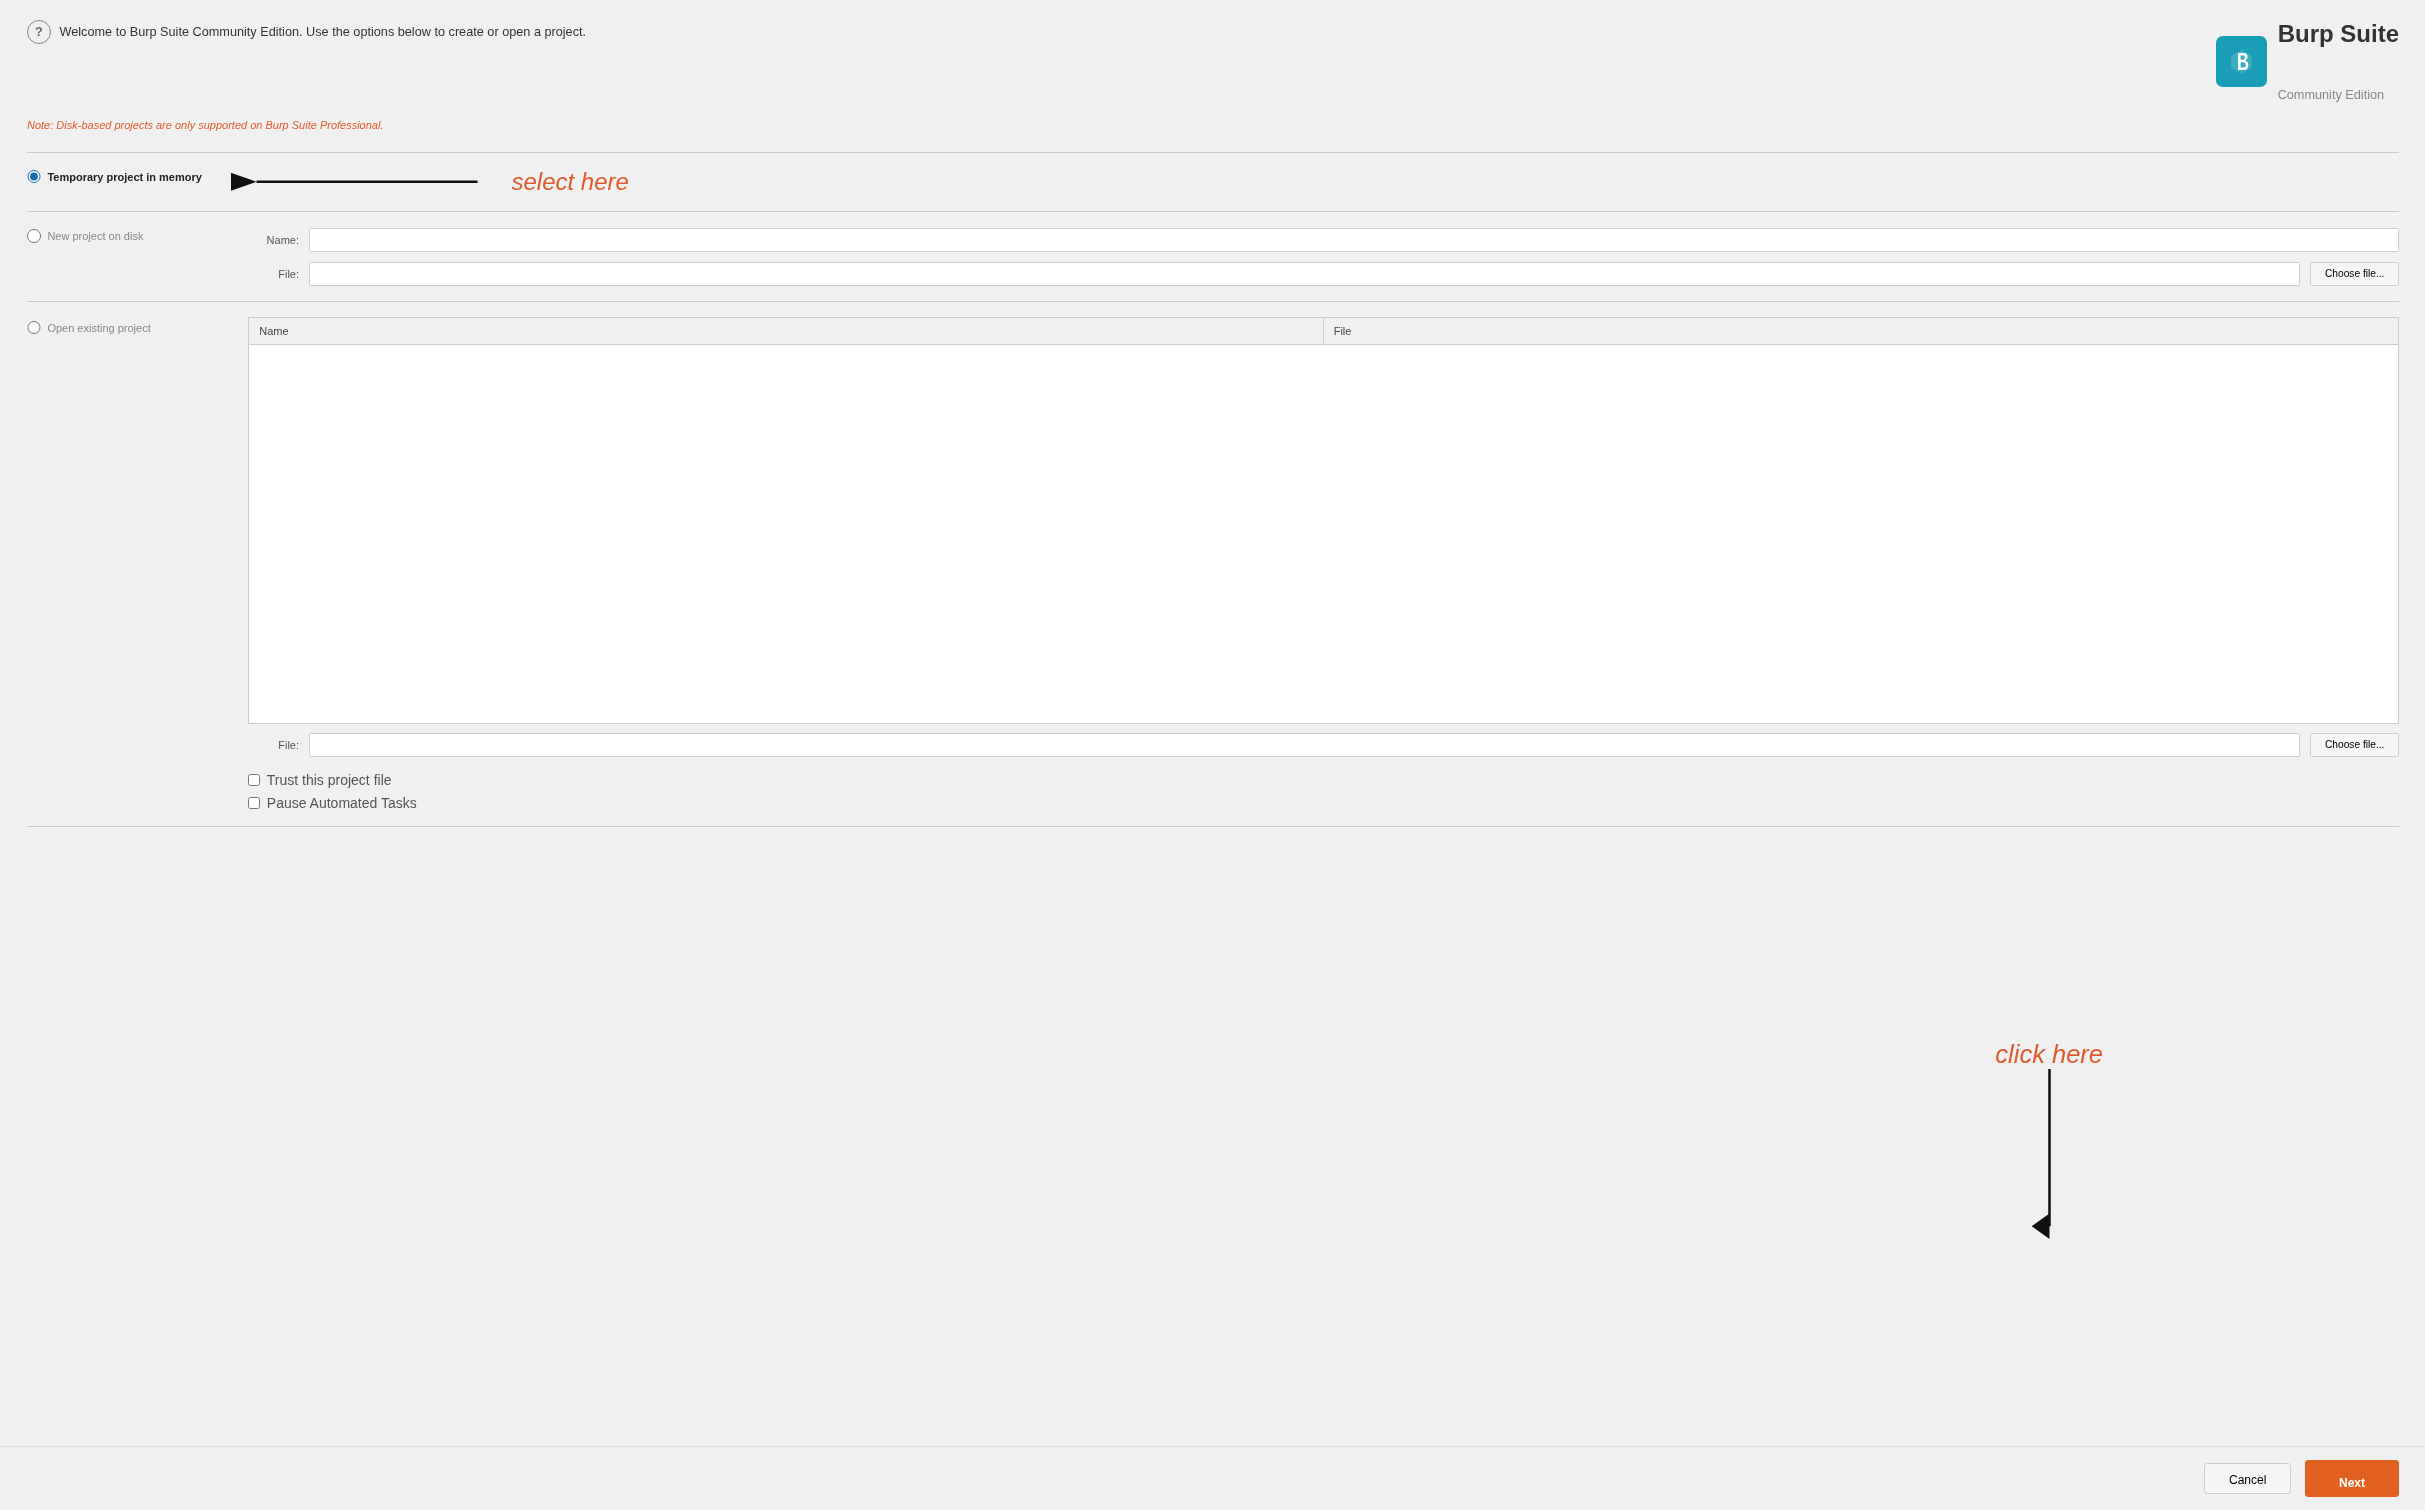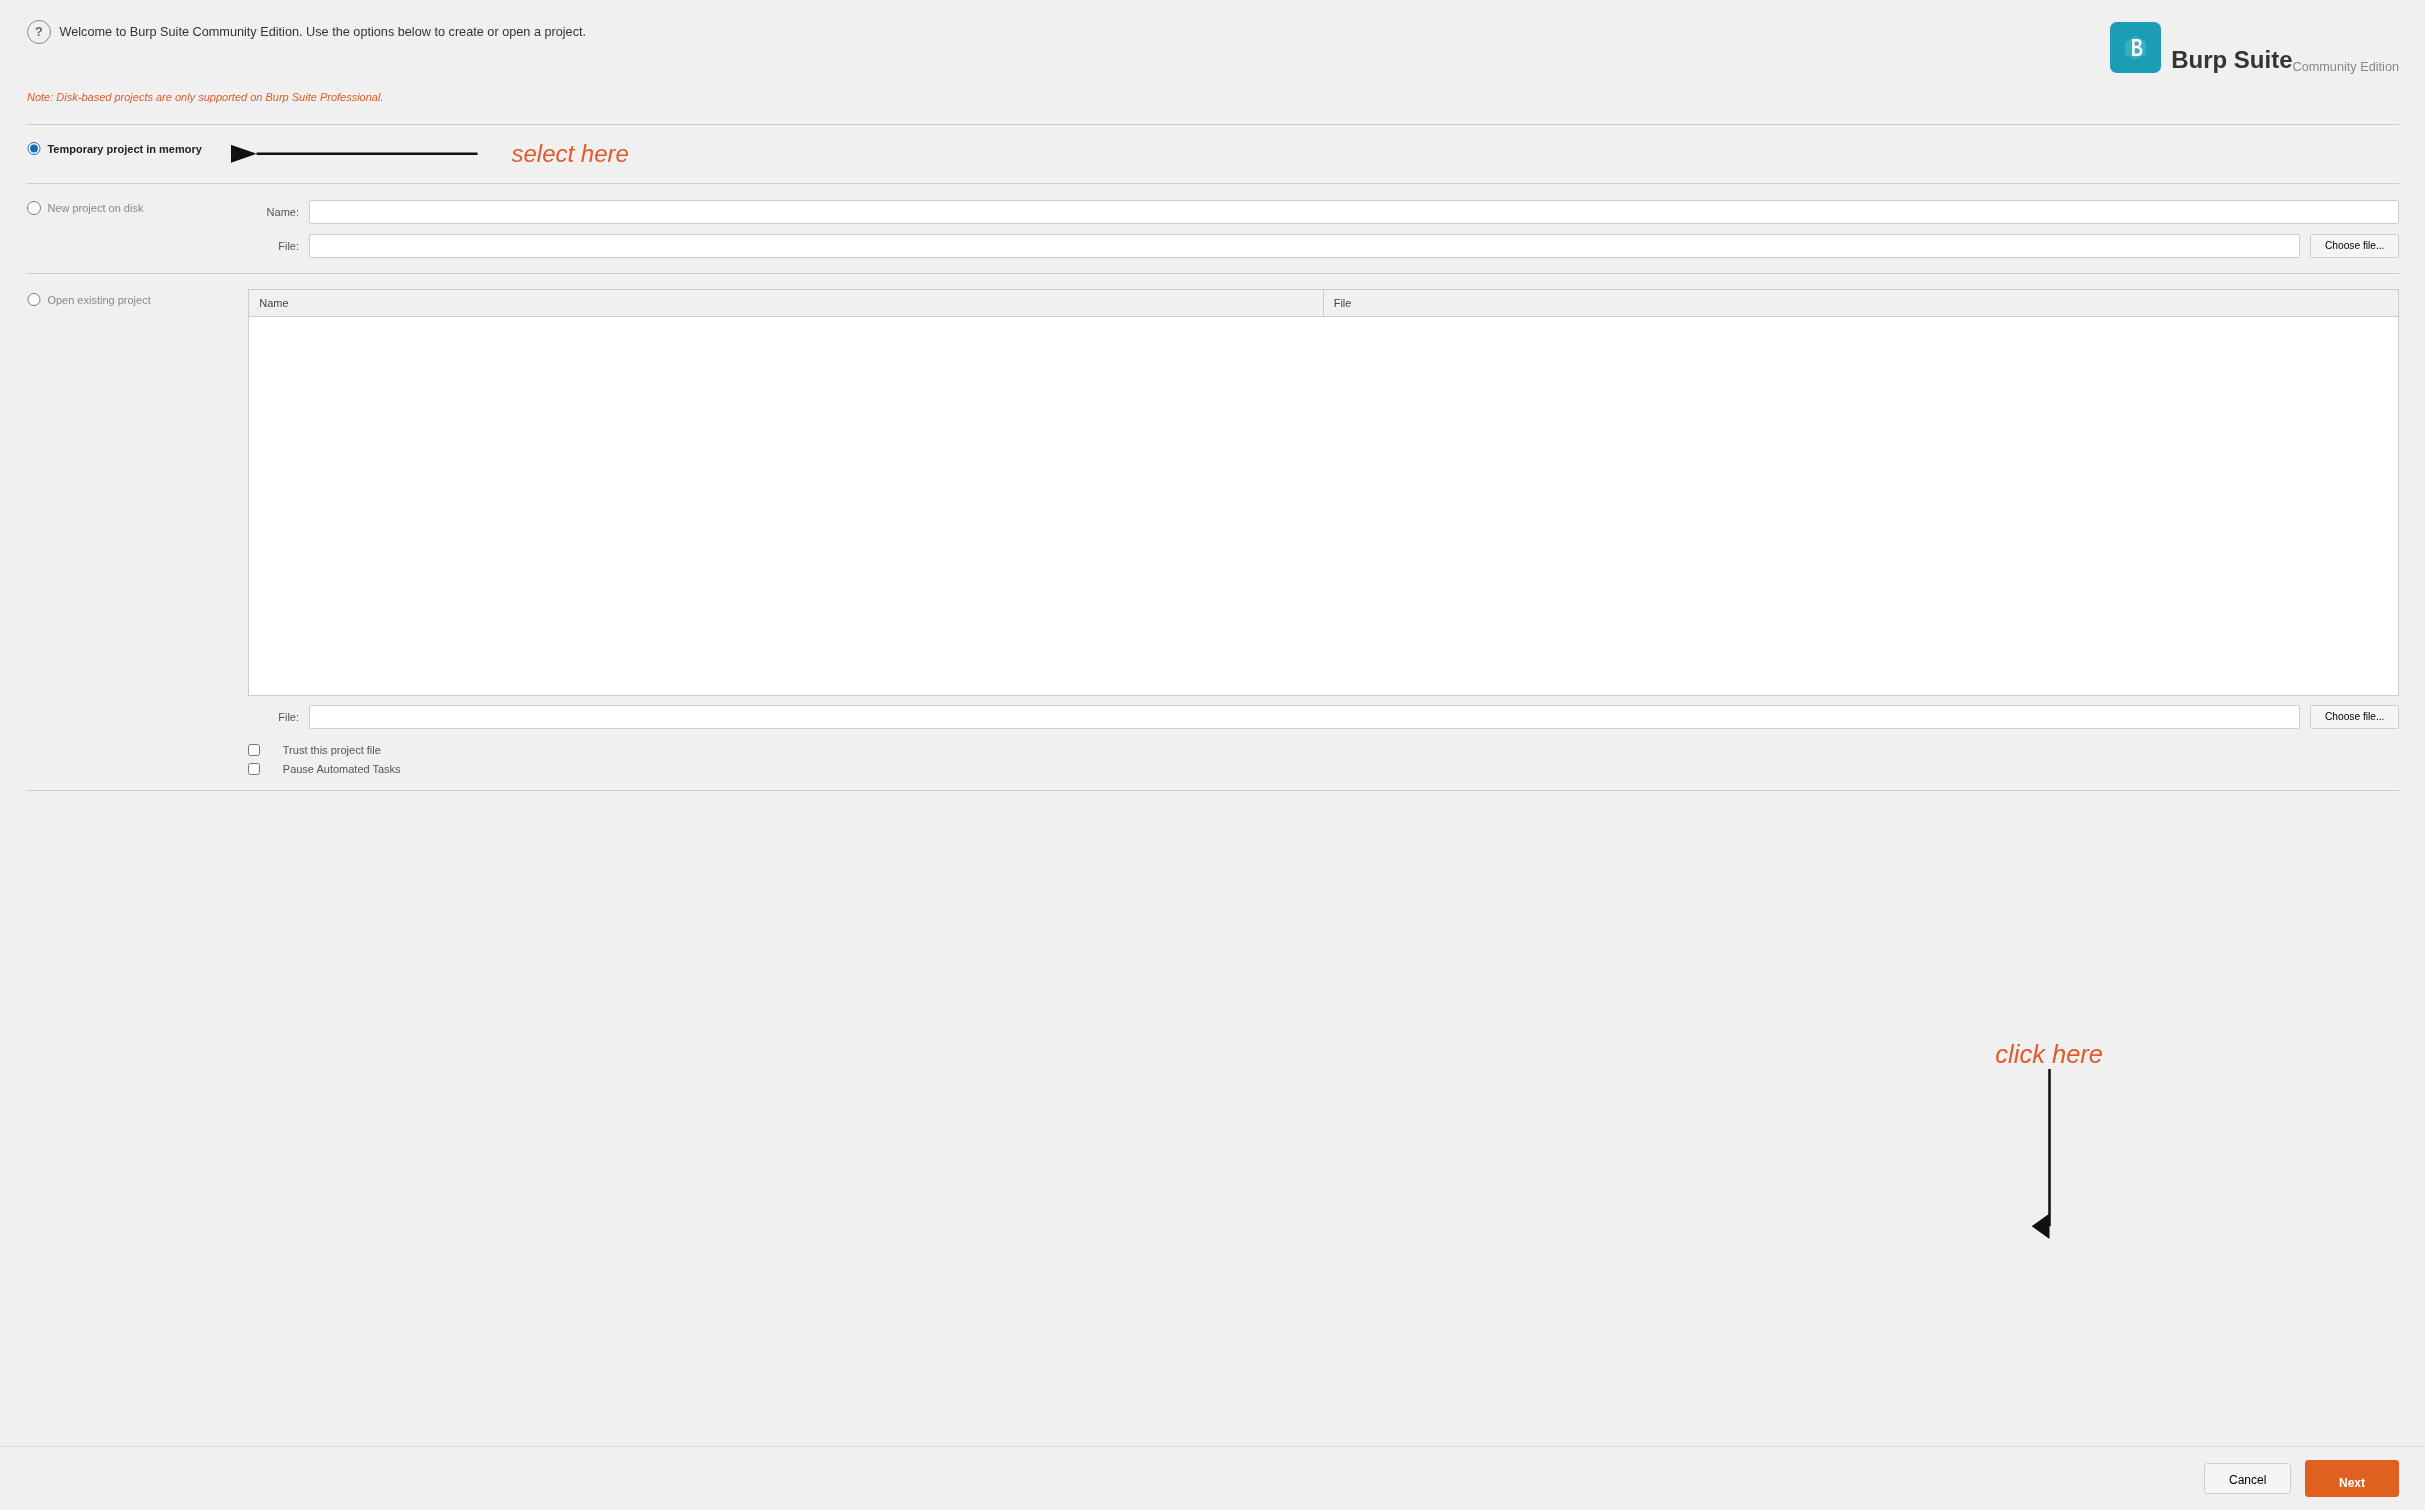--- a/index.html
+++ b/index.html
@@ -62,21 +62,22 @@
       display: flex;
       align-items: center;
       justify-content: center;
     }
     .logo-icon svg {
       width: 31px;
       height: 31px;
     }
     .logo-text {
       display: flex;
-      align-items: flex-end;
+      flex-direction: column;
+      align-items: flex-start;
     }
     .logo-burp {
       font-size: 24px;
       font-weight: bold;
       color: #333;
     }
     .logo-edition {
       font-size: 12.7px;
       color: #888;
       margin-top: 40px;
@@ -245,23 +246,22 @@
     .checkbox-row {
       display: flex;
       align-items: center;
       gap: 6.8px;
     }
     .checkbox-row input[type="checkbox"] {
       width: 12px;
       height: 12px;
     }
     .checkbox-label {
-      font-size: 11px;
+      font-size: 14px;
       color: #555;
-      margin-left: 16px;
     }
 
     
     .footer {
       display: flex;
       justify-content: flex-end;
       align-items: center;
       padding: 13.6px 27px;
       gap: 13.6px;
       border-top: 0.8px solid #ddd;

